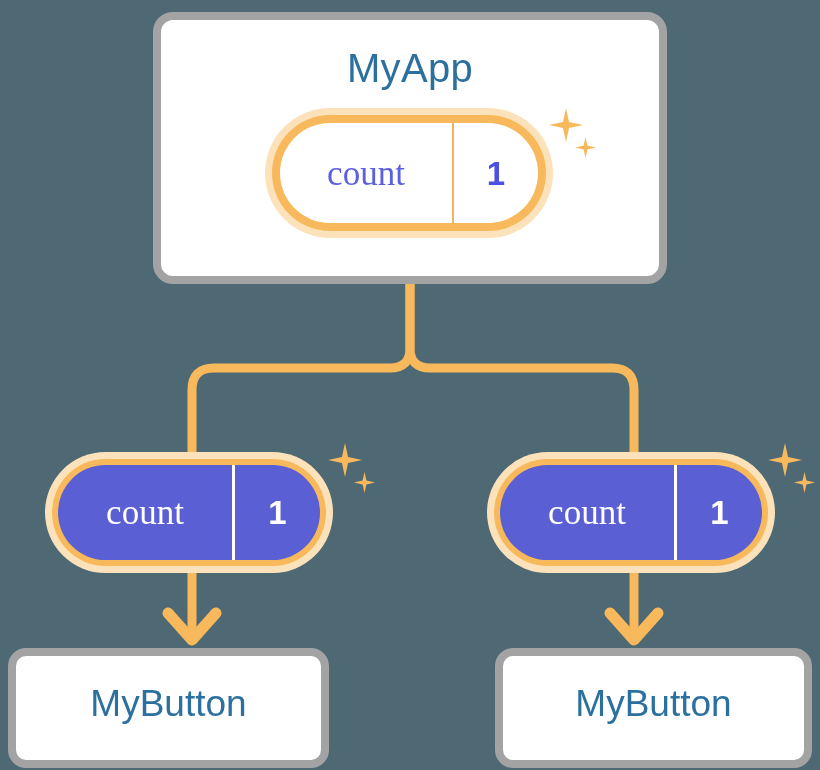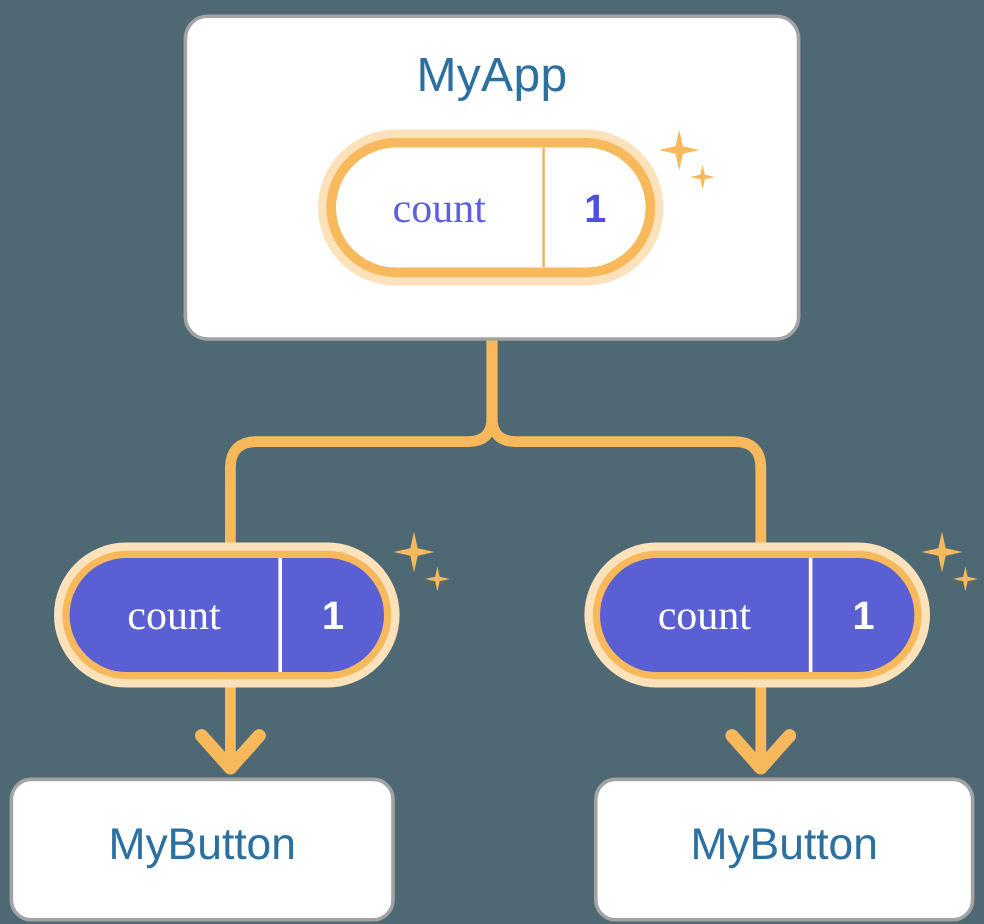--- a/index.html
+++ b/index.html
@@ -25,21 +25,21 @@
     width: 820px;
     height: 770px;
   }
   #svg-connectors { z-index: 1; }
   #nodes { z-index: 2; }
 
   
   .comp-box {
     position: absolute;
     background: #ffffff;
-    border: 3px solid #a3a3a3;
+    border: 8px solid #a3a3a3;
     border-radius: 18px;
     box-sizing: border-box;
     display: flex;
     flex-direction: column;
     align-items: center;
   }
   #app-box {
     left: 153px;
     top: 12px;
     width: 514px;

